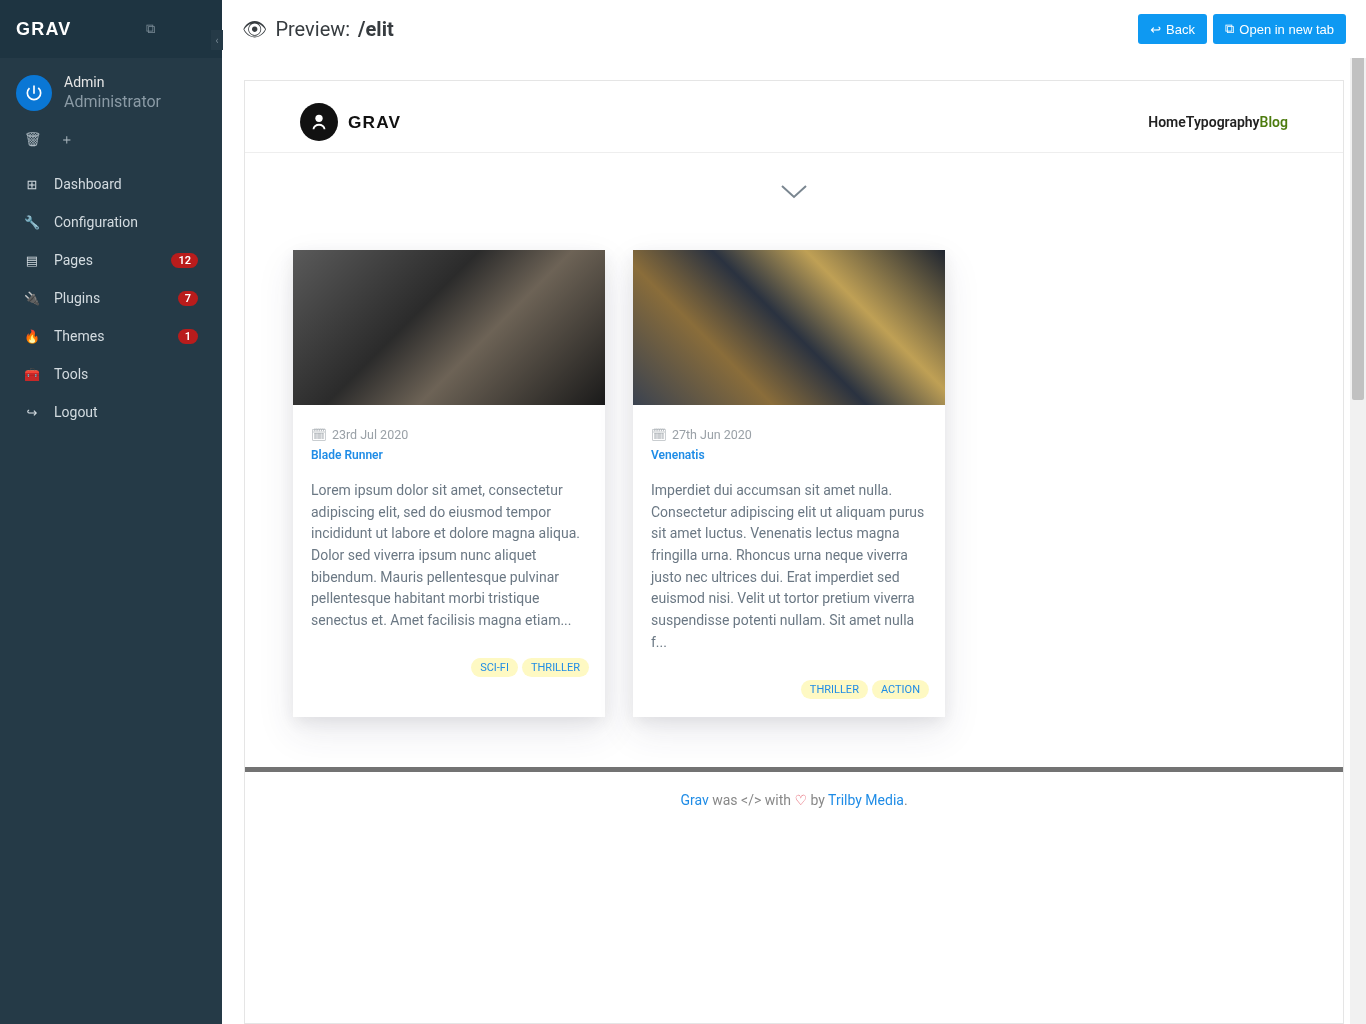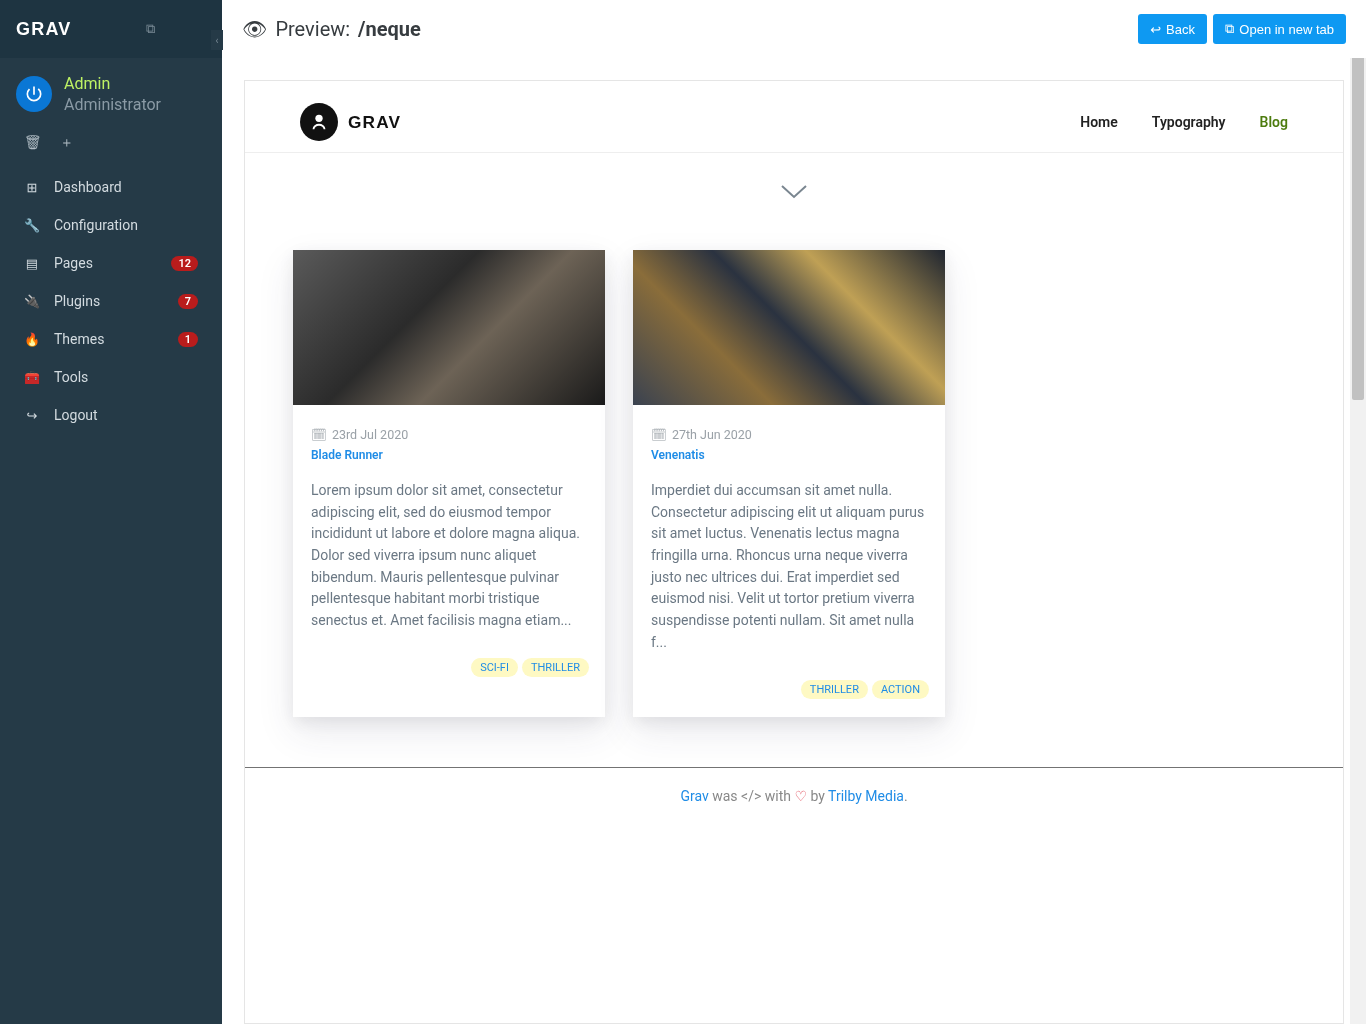--- a/index.html
+++ b/index.html
@@ -7,21 +7,21 @@
 
 
 .sidebar { position:fixed; left:0; top:0; width:222px; height:100%; background:#253a47; color:#d3dbe0; z-index:10; }
 .sb-top { height:58px; display:flex; align-items:center; padding:0 16px; background:#1e3441; }
 .sb-logo { fill:#fff; }
 .sb-ext { margin-left:10px; color:#7a8b96; font-size:13px; }
 .collapse-btn { position:fixed; left:211px; top:30px; width:12px; height:20px; background:#253a47; color:#7a8b96; font-size:10px; display:flex; align-items:center; justify-content:center; cursor:pointer; }
 .sb-user { padding:16px; display:flex; align-items:center; gap:12px; }
 .sb-avatar { width:36px; height:36px; border-radius:50%; background:#0a77d5; display:flex; align-items:center; justify-content:center; }
 .sb-avatar svg { width:20px; height:20px; fill:#fff; }
-.sb-user-name { color:#bef264; font-size:16px; }
+.sb-user-name { color:#e5e5e5; font-size:14px; }
 .sb-user-role { color:#8a9aa5; font-size:16px; margin-top:2px; }
 .sb-quick { padding:4px 24px 10px; display:flex; gap:18px; color:#b0bcc4; font-size:14px; }
 .sb-quick span { cursor:pointer; }
 .sb-nav { padding:6px 0; }
 .sb-item { display:flex; align-items:center; padding:11px 24px; font-size:14px; color:#d3dbe0; cursor:pointer; }
 .sb-item .icon { width:16px; margin-right:14px; text-align:center; font-size:13px; }
 .sb-item .label { flex:1; }
 .sb-badge { background:#b91c1c; color:#fff; border-radius:10px; font-size:11px; padding:1px 7px; font-weight:600; }
 
 
@@ -30,35 +30,35 @@
 .topbar h1 strong { font-weight:700; }
 .top-actions { margin-left:auto; display:flex; gap:6px; }
 .btn { background:#0e99f2; color:#fff; border:none; border-radius:3px; padding:7px 12px; font-size:13px; cursor:pointer; display:inline-flex; align-items:center; gap:5px; }
 
 
 .preview { position:fixed; left:222px; top:58px; right:0; bottom:0; background:#fff; padding:22px 22px 0; overflow:auto; }
 .preview-inner { background:#fff; border:1px solid #e5e5e5; min-height:100%; position:relative; }
 .site-header { display:flex; align-items:center; padding:22px 55px 11px; border-bottom:1px solid #eee; }
 .site-logo { display:flex; align-items:center; gap:10px; }
 .site-logo-mark { width:38px; height:38px; border-radius:50%; background:#111; display:flex; align-items:center; justify-content:center; }
-.site-nav { margin-left:auto; display:flex; gap:34px; }
+.site-nav { margin-left:auto; display:flex; }
 .site-nav a { font-size:14px; font-weight:600; color:#222; text-decoration:none; cursor:pointer; }
 .site-nav a.active { color:#4d7c0f; }
 .chev-down { text-align:center; padding:30px 0; }
 .chev-down svg { width:30px; height:18px; stroke:#7a8690; stroke-width:2; fill:none; }
 .cards { display:flex; gap:28px; padding:15px 48px 50px; }
 .card { width:312px; background:#fff; box-shadow:0 15px 35px rgba(50,50,93,.1),0 5px 15px rgba(0,0,0,.07); }
 .card-img { width:100%; height:155px; display:block; }
 .card-body { padding:22px 18px 14px; }
 .card-date { font-size:12.5px; color:#9aa1a7; display:flex; align-items:center; gap:5px; }
 .card-title { color:#1f8ce6; font-size:12px; font-weight:600; margin-top:6px; cursor:pointer; }
 .card-text { font-size:14px; color:#6b7884; line-height:1.55; margin-top:18px; }
 .card-tags { padding:10px 16px 18px; text-align:right; }
 .tag { display:inline-block; background:#fef9c3; color:#1f8ce6; font-size:11px; padding:3px 9px; border-radius:10px; margin-left:4px; cursor:pointer; }
-.footer { border-top:1px solid #737373; text-align:center; padding:20px; font-size:14px; color:#888; }
+.footer { border-top:5px solid #737373; text-align:center; padding:20px; font-size:14px; color:#888; }
 .footer a { color:#1f8ce6; text-decoration:none; }
 .heart { color:#e25563; }
 
 
 .card-img.bg1 { background:linear-gradient(135deg,#5a5a5a 0%,#2b2b2b 40%,#6d6356 60%,#1a1a1a 100%); }
 .card-img.bg2 { background:linear-gradient(45deg,#3a4250 0%,#8a6d3a 30%,#2a3240 50%,#bfa055 70%,#1f2530 100%); }
 
 .scrollbar-v { position:fixed; right:0; top:0; width:16px; height:100%; background:#f1f1f1; }
 .scrollbar-v .thumb { position:absolute; left:2px; top:0; width:12px; height:400px; background:#c1c1c1; border-radius:2px; }
 </style>
@@ -120,21 +120,21 @@
         <span class="icon">↪</span>
         <span class="label">Logout</span>
       </div>
     </nav>
 </aside>
 
 <header class="topbar">
   <h1>
     <span>👁</span>
     <span>Preview:</span>
-    <strong>/neque</strong>
+    <strong>/elit</strong>
   </h1>
   <div class="top-actions">
     <button class="btn">
       <span>↩</span>
       <span>Back</span>
     </button>
     <button class="btn">
       <span>⧉</span>
       <span>Open in new tab</span>
     </button>

